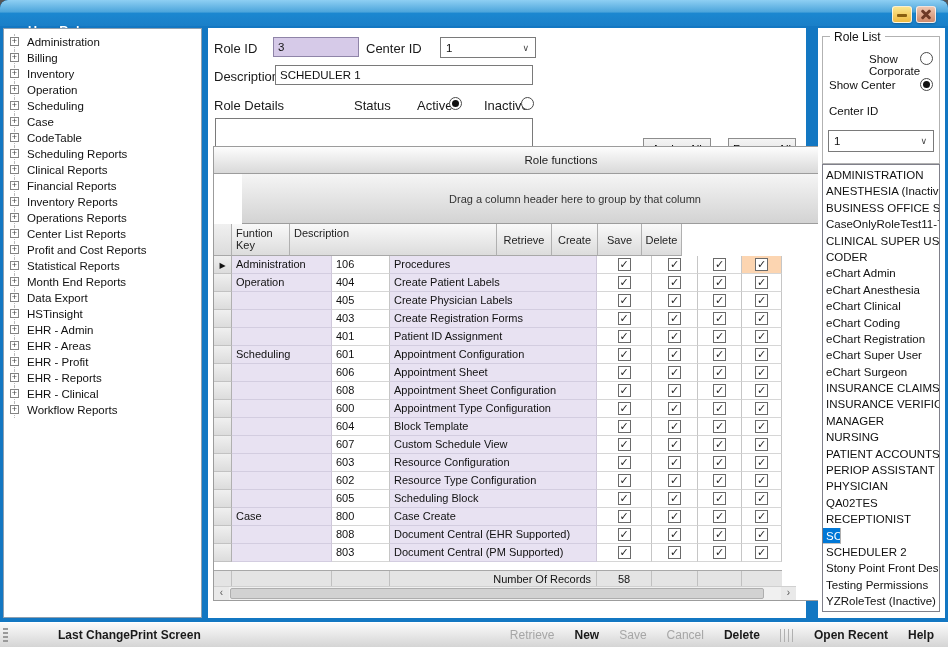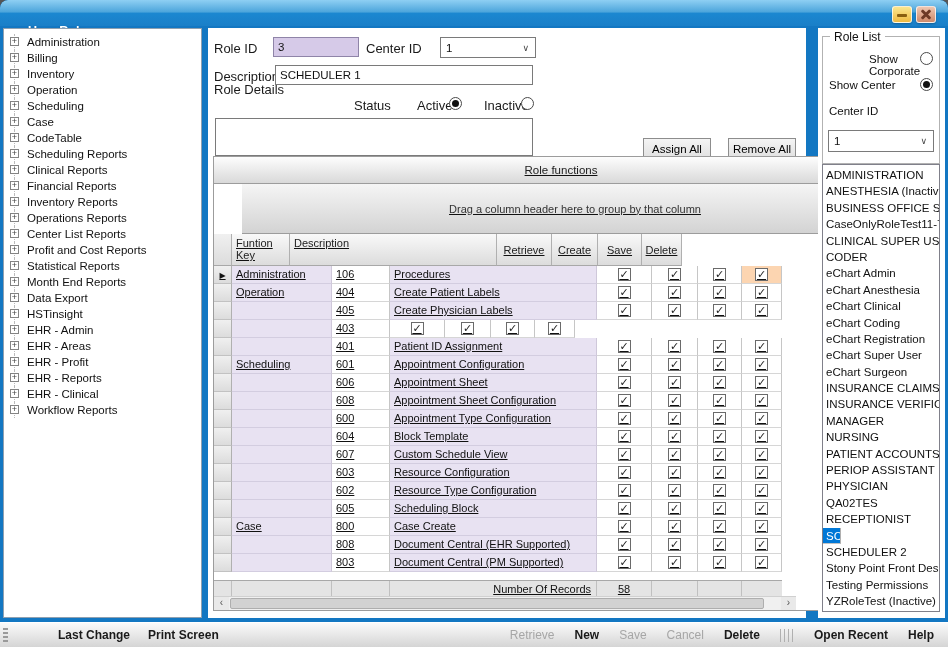--- a/index.html
+++ b/index.html
@@ -44,21 +44,21 @@
   .roleid { background:#d6cae8; border-color:#8f84a8; }
   .ddl { position:absolute; border:1px solid #7a7a7a; background:#fff; display:flex; align-items:center;
     padding-left:5px; font-size:11.5px; cursor:default; }
   .ddl .chev { margin-left:auto; padding-right:6px; color:#444; font-size:9px; }
   .radio { position:absolute; width:13px; height:13px; border:1px solid #4a4a4a; border-radius:50%; background:#fff; }
   .radio.on::after { content:''; display:block; width:7px; height:7px; margin:2px; background:#111; border-radius:50%; }
   .pbtn { position:absolute; width:68px; height:22px; background:linear-gradient(180deg,#f4f4f4,#e0e0e0);
     border:1px solid #8d8d8d; font-size:11.5px; text-align:center; line-height:20px; cursor:default; }
 
   
-  .grid { position:absolute; left:5px; top:128px; width:696px; height:455px; border:1px solid #9c9c9c; background:#fff;text-decoration:underline; }
+  .grid { position:absolute; left:5px; top:118px; width:696px; height:455px; border:1px solid #9c9c9c; background:#fff; }
   .gtitle { height:27px; line-height:26px; text-align:center; font-size:11.5px; color:#222;
     background:linear-gradient(180deg,#fdfdfd,#d9d9d9); border-bottom:1px solid #9c9c9c; }
   .gband { height:50px; display:flex; align-items:center; justify-content:center; font-size:11px; color:#333;
     background:linear-gradient(180deg,#f5f5f5,#d3d3d3); border-bottom:1px solid #9c9c9c;margin-left:28px; }
   .ghead { display:flex; height:32px; width:568px; }
   .ghead .h { background:linear-gradient(180deg,#f9f9f9,#dcdcdc); border-right:1px solid #b0b0b0;
     border-bottom:1px solid #a8a8a8; font-size:11px; color:#222; padding:3px 4px; overflow:hidden; line-height:12px; }
   .h.center { display:flex; align-items:center; justify-content:center; padding:0; }
   .grow { display:flex; height:18px; width:568px; }
   .c { border-right:1px solid #cfc8da; border-bottom:1px solid #d3cde0; font-size:11px; line-height:17px;
@@ -94,21 +94,21 @@
   .gleg { position:absolute; left:7px; top:-7px; background:#fff; padding:0 4px; font-size:12px; }
   .rl-lbl { position:absolute; font-size:11.5px; }
   .listbox { position:absolute; left:4px; top:136px; width:118px; height:448px; border:1px solid #80808a;
     overflow:hidden; padding-top:2px; }
   .ritem { height:16.4px; line-height:16.4px; font-size:11.5px; padding-left:3px; white-space:nowrap; overflow:hidden; cursor:default; }
   .ritem.sel { background:#0078d7; color:#fff; }
 
   
   .statusbar { position:absolute; left:0; top:622px; width:948px; height:25px;
     background:linear-gradient(180deg,#fafafa,#d5d5d5); border-top:1px solid #fff; display:flex; align-items:center; }
-  .sb-left { display:flex; gap:18px; margin-left:30px;padding-left:28px; }
+  .sb-left { display:flex; margin-left:30px;padding-left:28px; }
   .sb-right { display:flex; gap:20px; margin-left:auto; margin-right:14px; align-items:center; }
   .sbtn { font-size:12px; font-weight:bold; color:#1a1a1a; cursor:default; white-space:nowrap; }
   .sbtn.dis { color:#a6a6a6; font-weight:normal; }
   .grip { position:absolute; left:3px; top:5px; width:5px; height:15px;
     background:repeating-linear-gradient(180deg,#9a9a9a 0 2px,transparent 2px 4px); }
   .grip2 { display:inline-block; width:14px; height:13px;
     background:repeating-linear-gradient(90deg,#b0b0b0 0 1px,transparent 1px 4px); }
 </style>
 </head>
 <body>
@@ -231,21 +231,21 @@
     <input class="tbox roleid" style="left: 65px; top: 9px; width: 86px; height: 20px;" value="3">
     <span class="flabel" style="left:158px;top:13px;">Center ID</span>
     <div class="ddl" style="left:232px;top:9px;width:96px;height:21px;">
       <span>1</span>
       <span class="chev">∨</span>
     </div>
 
     <span class="flabel" style="left:6px;top:41px;">Description</span>
     <input class="tbox" style="left: 67px; top: 37px; width: 258px; height: 20px;" value="SCHEDULER 1">
 
-    <span class="flabel" style="left:6px;top:54px;">Role Details</span>
+    <span class="flabel" style="left:6px;top:70px;">Role Details</span>
     <span class="flabel" style="left:146px;top:70px;">Status</span>
     <span class="flabel" style="left:209px;top:70px;">Active</span>
     <span class="radio on" style="left:241px;top:69px;"></span>
     <span class="flabel" style="left:276px;top:70px;">Inactive</span>
     <span class="radio" style="left:313px;top:69px;"></span>
 
     <textarea class="tbox" style="left: 7px; top: 90px; width: 318px; height: 38px; resize: none;"></textarea>
 
     <button class="pbtn" style="left:435px;top:110px;">Assign All</button>
     <button class="pbtn" style="left:520px;top:110px;">Remove All</button>
@@ -314,20 +314,21 @@
               <span class="cb">✓</span>
             </div>
     <div class="c chk delete">
               <span class="cb">✓</span>
             </div>
   </div>
           <div class="grow">
     <div class="c sel"><span class="cur"></span></div>
     <div class="c cat"></div>
     <div class="c key">403</div>
+    <div class="c desc">Create Registration Forms</div>
     <div class="c chk retrieve">
               <span class="cb">✓</span>
             </div>
     <div class="c chk create">
               <span class="cb">✓</span>
             </div>
     <div class="c chk save">
               <span class="cb">✓</span>
             </div>
     <div class="c chk delete">

